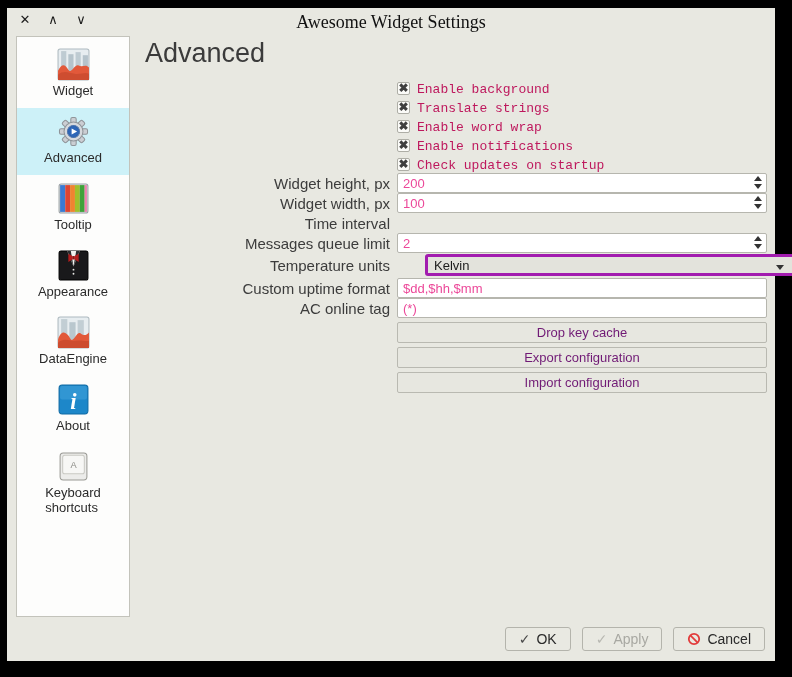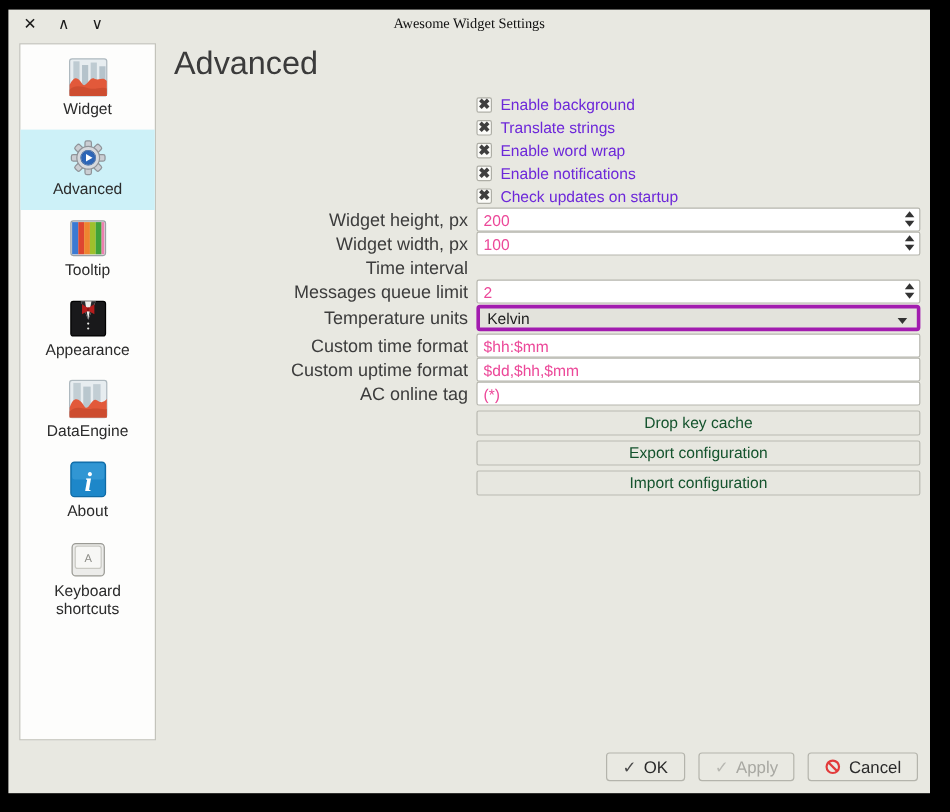--- a/index.html
+++ b/index.html
@@ -16,36 +16,36 @@
   }
   
   .titlebar { position: absolute; left: 0; top: 0; width: 100%; height: 27px; }
   .win-controls {
     position: absolute; left: 10px; top: 3px; display: flex; gap: 12px;
     font-size: 13px; color: #1a1a1a;
   }
   .win-btn { width: 16px; height: 18px; text-align: center; cursor: default; line-height: 18px; }
   .win-title {
     position: absolute; left: 0; right: 0; top: 4px; text-align: center;
-    font-family: "Liberation Serif", serif; font-size: 12px; color: #111;
+    font-family: "Liberation Serif", serif; font-size: 18px; color: #111;
   }
   
   .sidebar {
     position: absolute; left: 9px; top: 28px; width: 114px; height: 581px;
     background: #fdfdfc; border: 1px solid #c3c3bb; padding-top: 4px;
   }
   .side-item {
     width: 100%; height: 67px; display: flex; flex-direction: column;
     align-items: center; padding-top: 7px; cursor: default;
   }
   .side-item.tall { height: 82px; }
   .side-item.selected { background: #cdf1f8; }
   .side-icon { width: 33px; height: 33px; flex: 0 0 auto; }
   .side-label {
-    margin-top: 2px; font-size: 13px; color: #2b2b2b; text-align: center;
+    margin-top: 2px; font-size: 13px; color: #2b2b2b; 
     line-height: 15px; white-space: pre-line;
   }
   
   .page-title {
     position: absolute; left: 138px; top: 30px; font-size: 27px; color: #3b3b3b;
   }
   .form { position: absolute; left: 138px; top: 70px; width: 622px; }
   .row { display: flex; align-items: center; }
   .lbl {
     width: 252px; text-align: right; padding-right: 7px;
@@ -53,21 +53,21 @@
   }
   .ctl { width: 370px; flex: 0 0 auto; position: relative; }
   
   .cb-row { height: 19px; }
   .cb {
     width: 13px; height: 13px; border: 1px solid #aeaea6; border-radius: 2px;
     background: #fbfbf8; display: inline-flex; align-items: center; justify-content: center;
     vertical-align: middle; cursor: default;
   }
   .cb-mark { font-size: 12px; line-height: 11px; color: #3f3f3f; font-weight: bold; }
-  .cb-label { font-size: 13px; color: #6d28d9; margin-left: 7px; }
+  .cb-label { font-size: 13px; color: #be185d; margin-left: 7px; font-family: Liberation Mono, monospace; }
   
   .in-row { height: 20px; }
   .field {
     width: 100%; height: 20px; border: 1px solid #b6b6ae; border-radius: 2px;
     background: #fff; font-family: "Liberation Sans", sans-serif;
     font-size: 13px; color: #ec4899; padding: 0 18px 0 5px; outline: none;
   }
   .txt-field { padding-right: 5px; }
   .arrows {
     position: absolute; right: 5px; top: 3px; display: flex; flex-direction: column;
@@ -76,34 +76,34 @@
   .tri-up {
     width: 0; height: 0; border-left: 4px solid transparent;
     border-right: 4px solid transparent; border-bottom: 5px solid #333;
   }
   .tri-down {
     width: 0; height: 0; border-left: 4px solid transparent;
     border-right: 4px solid transparent; border-top: 5px solid #333;
   }
   .tri-down.dim { border-top-color: #9c9c96; }
   
-  .combo-row { height: 22px; margin: 1px 0 2px 0; }
+  .combo-row { height: 22px; margin: 1px 0 2px 0; gap: 28px; }
   .combo {
     width: 100%; height: 22px; background: #e3e3dc; border: 3px solid #a21caf;
     border-radius: 3px; display: flex; align-items: center; padding-left: 6px;
     font-size: 13px; color: #1c1c1c; position: relative; cursor: default;
   }
   .combo .tri-down { position: absolute; right: 8px; top: 8px; }
   
   .act-row { height: 21px; margin-top: 4px; }
   .act-row:first-of-type { margin-top: 3px; }
   .act-btn {
     width: 370px; height: 21px; margin-left: 252px; background: #e7e7e0;
     border: 1px solid #b9b9b1; border-radius: 2px; font-family: "Liberation Sans", sans-serif;
-    font-size: 13px; color: #14532d; cursor: default;
+    font-size: 13px; color: #701a75; cursor: default;
   }
   
   .footer {
     position: absolute; right: 10px; top: 619px; display: flex; gap: 11px;
   }
   .dlg-btn {
     height: 24px; padding: 0 13px; display: inline-flex; align-items: center;
     gap: 6px; background: #e9e9e2; border: 1px solid #b4b4ac; border-radius: 3px;
     font-family: "Liberation Sans", sans-serif; font-size: 14px; color: #2a2a2a; cursor: default;
   }
@@ -305,26 +305,20 @@
       <div class="lbl">Temperature units</div>
       <div class="ctl">
         <div class="combo">
           <span>Kelvin</span>
           <span class="tri-down"></span>
         </div>
       </div>
     </div>
 
     <div class="row in-row">
-      <div class="lbl">Custom time format</div>
-      <div class="ctl">
-        <input class="field txt-field" value="$hh:$mm" style="">
-      </div>
-    </div>
-    <div class="row in-row">
       <div class="lbl">Custom uptime format</div>
       <div class="ctl">
         <input class="field txt-field" value="$dd,$hh,$mm" style="">
       </div>
     </div>
     <div class="row in-row">
       <div class="lbl">AC online tag</div>
       <div class="ctl">
         <input class="field txt-field" value="(*)" style="">
       </div>

